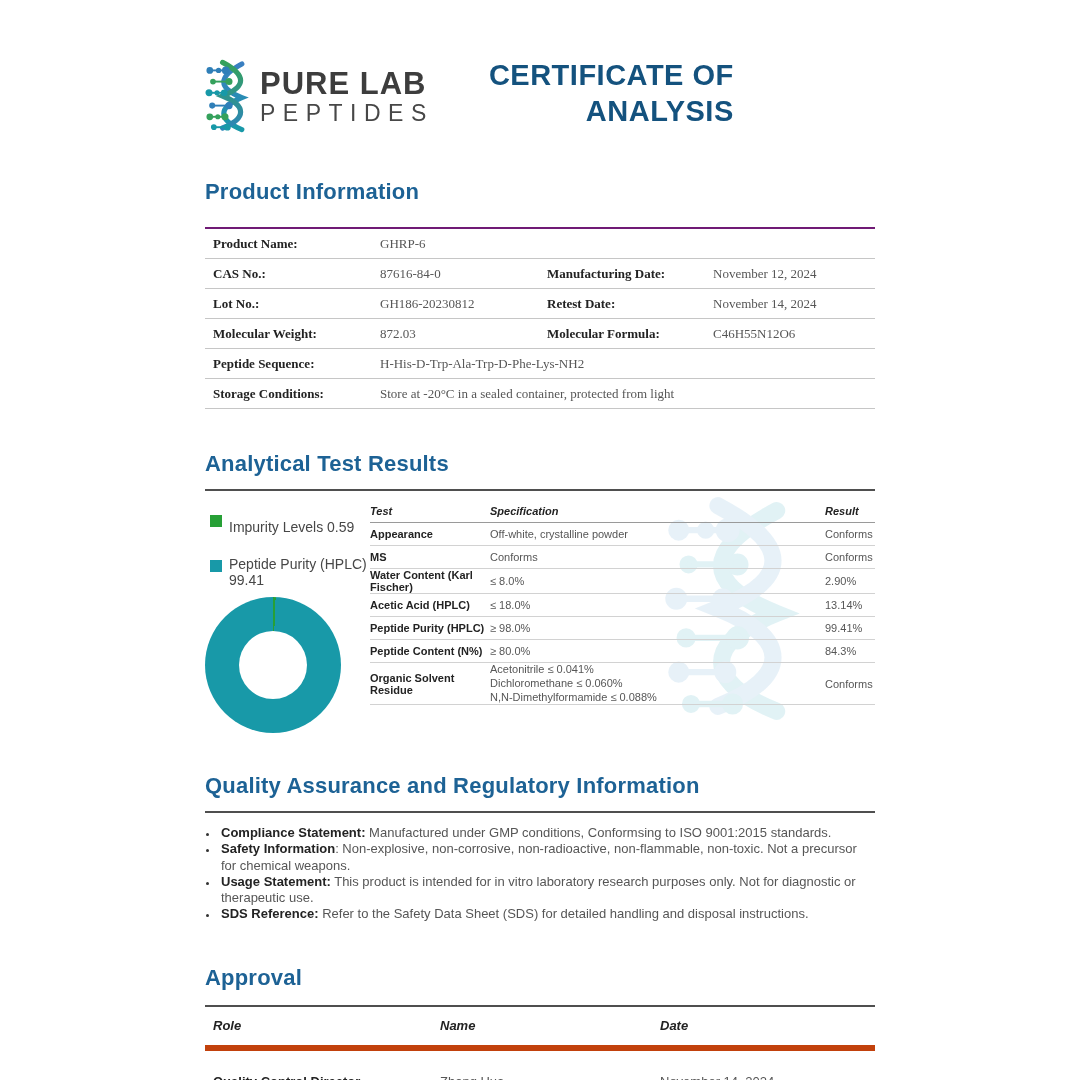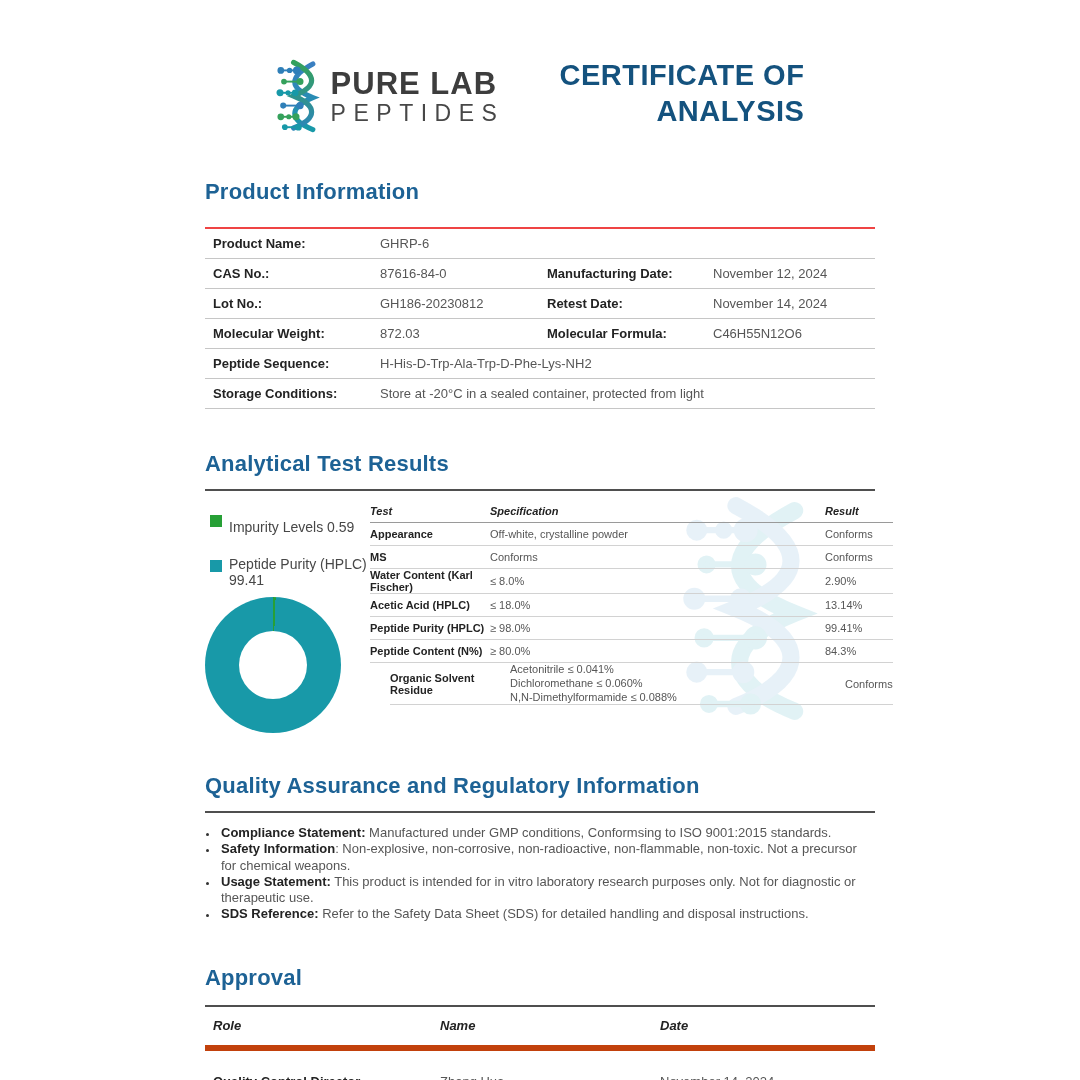--- a/index.html
+++ b/index.html
@@ -7,35 +7,35 @@
   .page {
     position:relative;
     width:1080px; height:1080px;
     background:#ffffff;
     font-family:"Liberation Sans", sans-serif;
     color:#444444;
     padding:0 205px;
     overflow:hidden;
   }
   
-  .header { display:flex; justify-content:center; align-items:flex-start; padding-top:57px; }
+  .header { display:flex; justify-content:flex-start; align-items:flex-start; padding-top:57px; }
   .logo { display:flex; align-items:center; gap:7px; }
   .logo-text { display:flex; flex-direction:column; }
   .logo-line1 { font-size:31px; font-weight:700; color:#3d3d3d; letter-spacing:1px; line-height:1.05; }
   .logo-line2 { font-size:23px; font-weight:500; color:#474747; letter-spacing:7.5px; line-height:1.2; }
   .doc-title {
     width:300px; text-align:right;
     font-size:29px; font-weight:800; color:#14527e;
     line-height:1.25; letter-spacing:0.5px; margin-top:0;
   }
   
   .section-heading { font-size:22px; font-weight:600; color:#1d6295; letter-spacing:0.2px; }
   .rule { border:none; border-top:2px solid #4f4f4f; margin-top:12px; }
   
-  .pi-table { margin-top:22px; border-top:2px solid #ef4444; }
+  .pi-table { margin-top:22px; border-top:2px solid #701a75;font-family:Liberation Serif, serif; }
   .pi-row {
     display:grid; grid-template-columns:175px 167px 166px 1fr;
     align-items:center; height:30px;
     border-bottom:1px solid #c6c6c6;
     font-size:13px;
   }
   .pi-row .cell-label { font-weight:700; color:#232323; padding-left:8px; }
   .pi-row .cell-label2 { font-weight:700; color:#232323; }
   .pi-row .cell-value { color:#565656; }
   .span3 { grid-column: span 3; }
@@ -56,21 +56,21 @@
     position:relative;
     display:grid; grid-template-columns:120px 335px 1fr;
     align-items:center;
     border-bottom:1px solid #d2d2d2;
     font-size:11px; min-height:23px;
   }
   .tt-header { border-bottom:1px solid #9a9a9a; min-height:24px; }
   .tt-header > div { font-weight:700; color:#232323;font-style:italic; }
   .tt-row .tt-test { font-weight:700; color:#232323; }
   .tt-row .tt-spec, .tt-row .tt-result { color:#565656; }
-  .tt-row.tall { min-height:42px;margin-left:20px; }
+  .tt-row.tall { min-height:42px; }
   .pre-line { white-space:pre-line; line-height:1.25; }
   
   .qa-section { margin-top:40px; }
   .qa-list { margin:12px 0 0 14px; list-style:disc outside; }
   .qa-list li { font-size:13px; line-height:16.3px; color:#565656; padding-left:2px; margin-bottom:0; }
   .qa-list li::marker { color:#333333; font-size:11px; }
   .qa-label { font-weight:700; color:#232323; }
   
   .approval-section { margin-top:42px; }
   .ap-table { margin-top:14px; border-top:2px solid #4f4f4f; }

